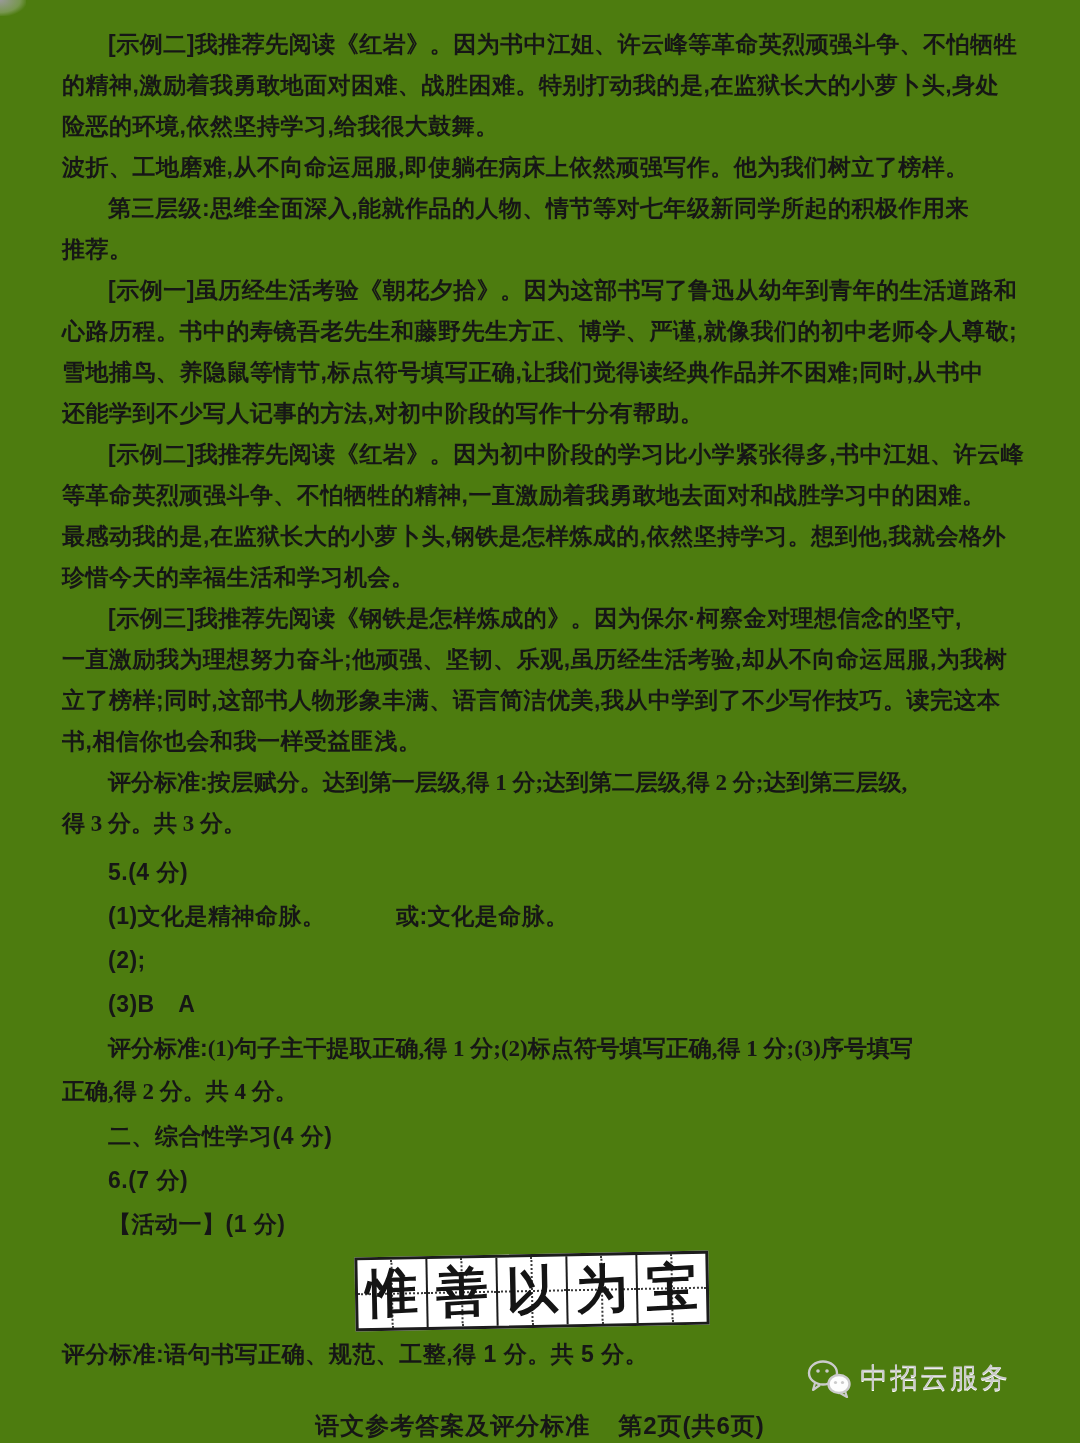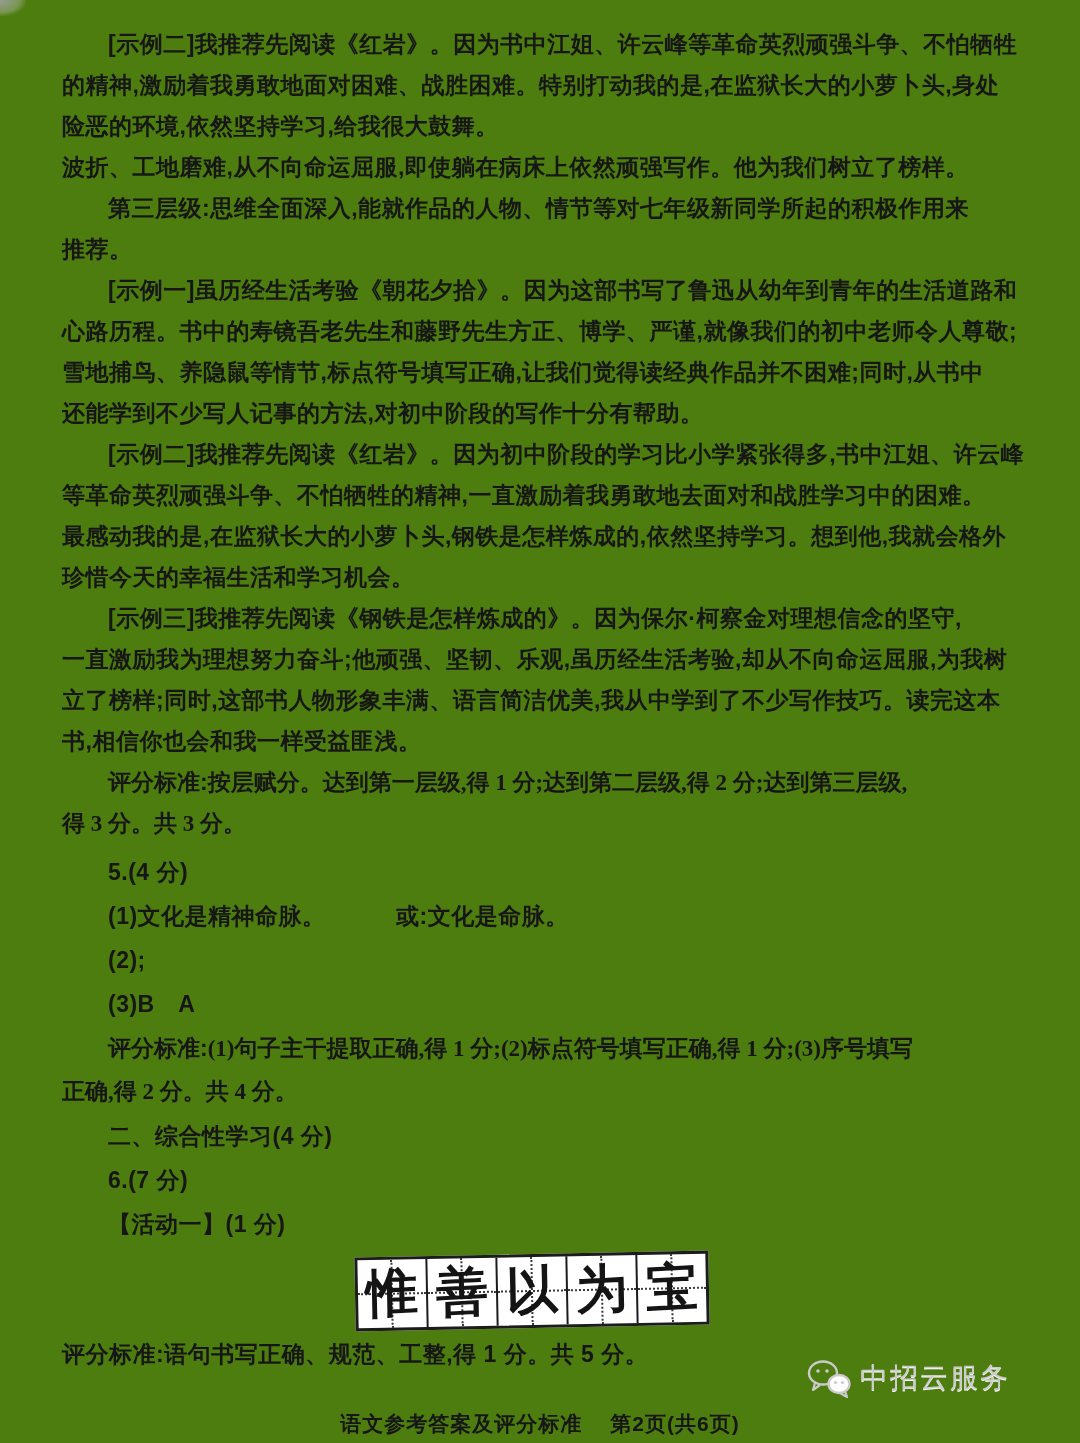--- a/index.html
+++ b/index.html
@@ -67,21 +67,21 @@
   .cchar{
     position:relative;z-index:2;
     font-family:"Liberation Serif", serif;
     font-size:52px;font-weight:700;line-height:1;
     transform:rotate(-2deg) skewX(-2deg);
     color:#141414;
   }
   .footer{
     position:absolute;left:0;right:0;top:1410px;
     text-align:center;
-    font-size:21px;font-weight:700;letter-spacing:1px;
+    font-size:24px;font-weight:700;letter-spacing:1px;
     white-space:nowrap;
   }
   .footer .gap{display:inline-block;width:28px;}
   .watermark{
     position:absolute;right:70px;top:1358px;
     display:flex;align-items:center;gap:8px;
     color:#cbcbcb;
   }
   .wm-text{
     font-size:28px;letter-spacing:2px;font-weight:400;

